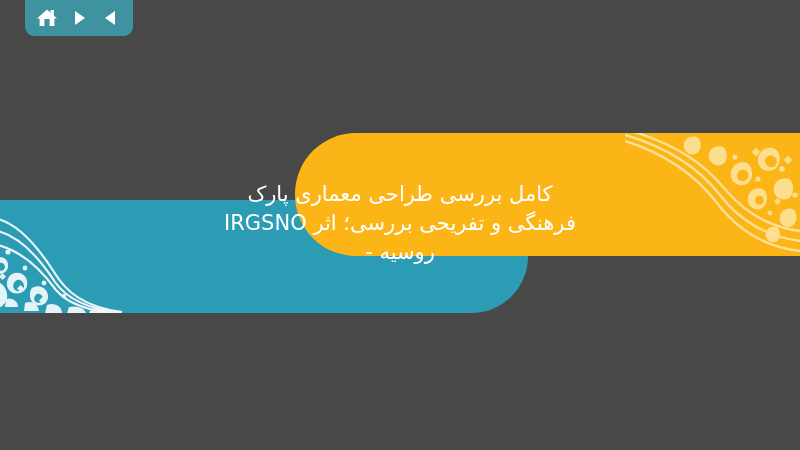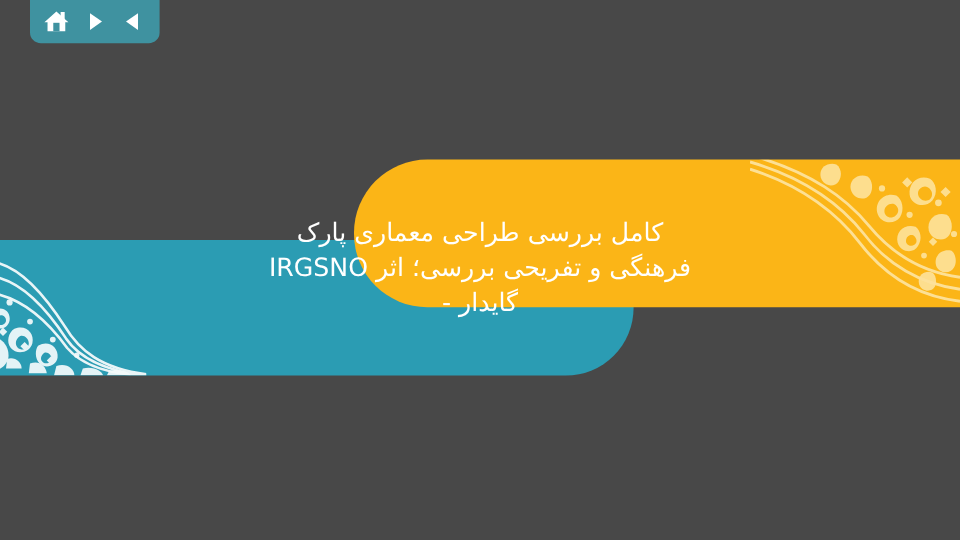--- a/index.html
+++ b/index.html
@@ -177,21 +177,21 @@
         <rect x="160" y="24" width="6" height="6" transform="rotate(45 163 27)"></rect>
         <rect x="128" y="16" width="6" height="6" transform="rotate(45 131 19)"></rect>
         <rect x="150" y="66" width="5" height="5" transform="rotate(45 152.5 68.5)"></rect>
       </g>
     </svg>
   </div>
 
   <div id="title-block">
     <div class="title-line">کامل بررسی طراحی معماری پارک</div>
     <div class="title-line">فرهنگی و تفریحی بررسی؛ اثر IRGSNO</div>
-    <div class="title-line">گایدار -</div>
+    <div class="title-line">روسیه -</div>
   </div>
 
   <div id="navbar">
     <div class="nav-btn">
       <svg width="18" height="18" viewBox="0 0 18 18">
         <polygon points="13,2 13,16 3,9" fill="#ffffff"></polygon>
       </svg>
     </div>
     <div class="nav-btn">
       <svg width="18" height="18" viewBox="0 0 18 18">

